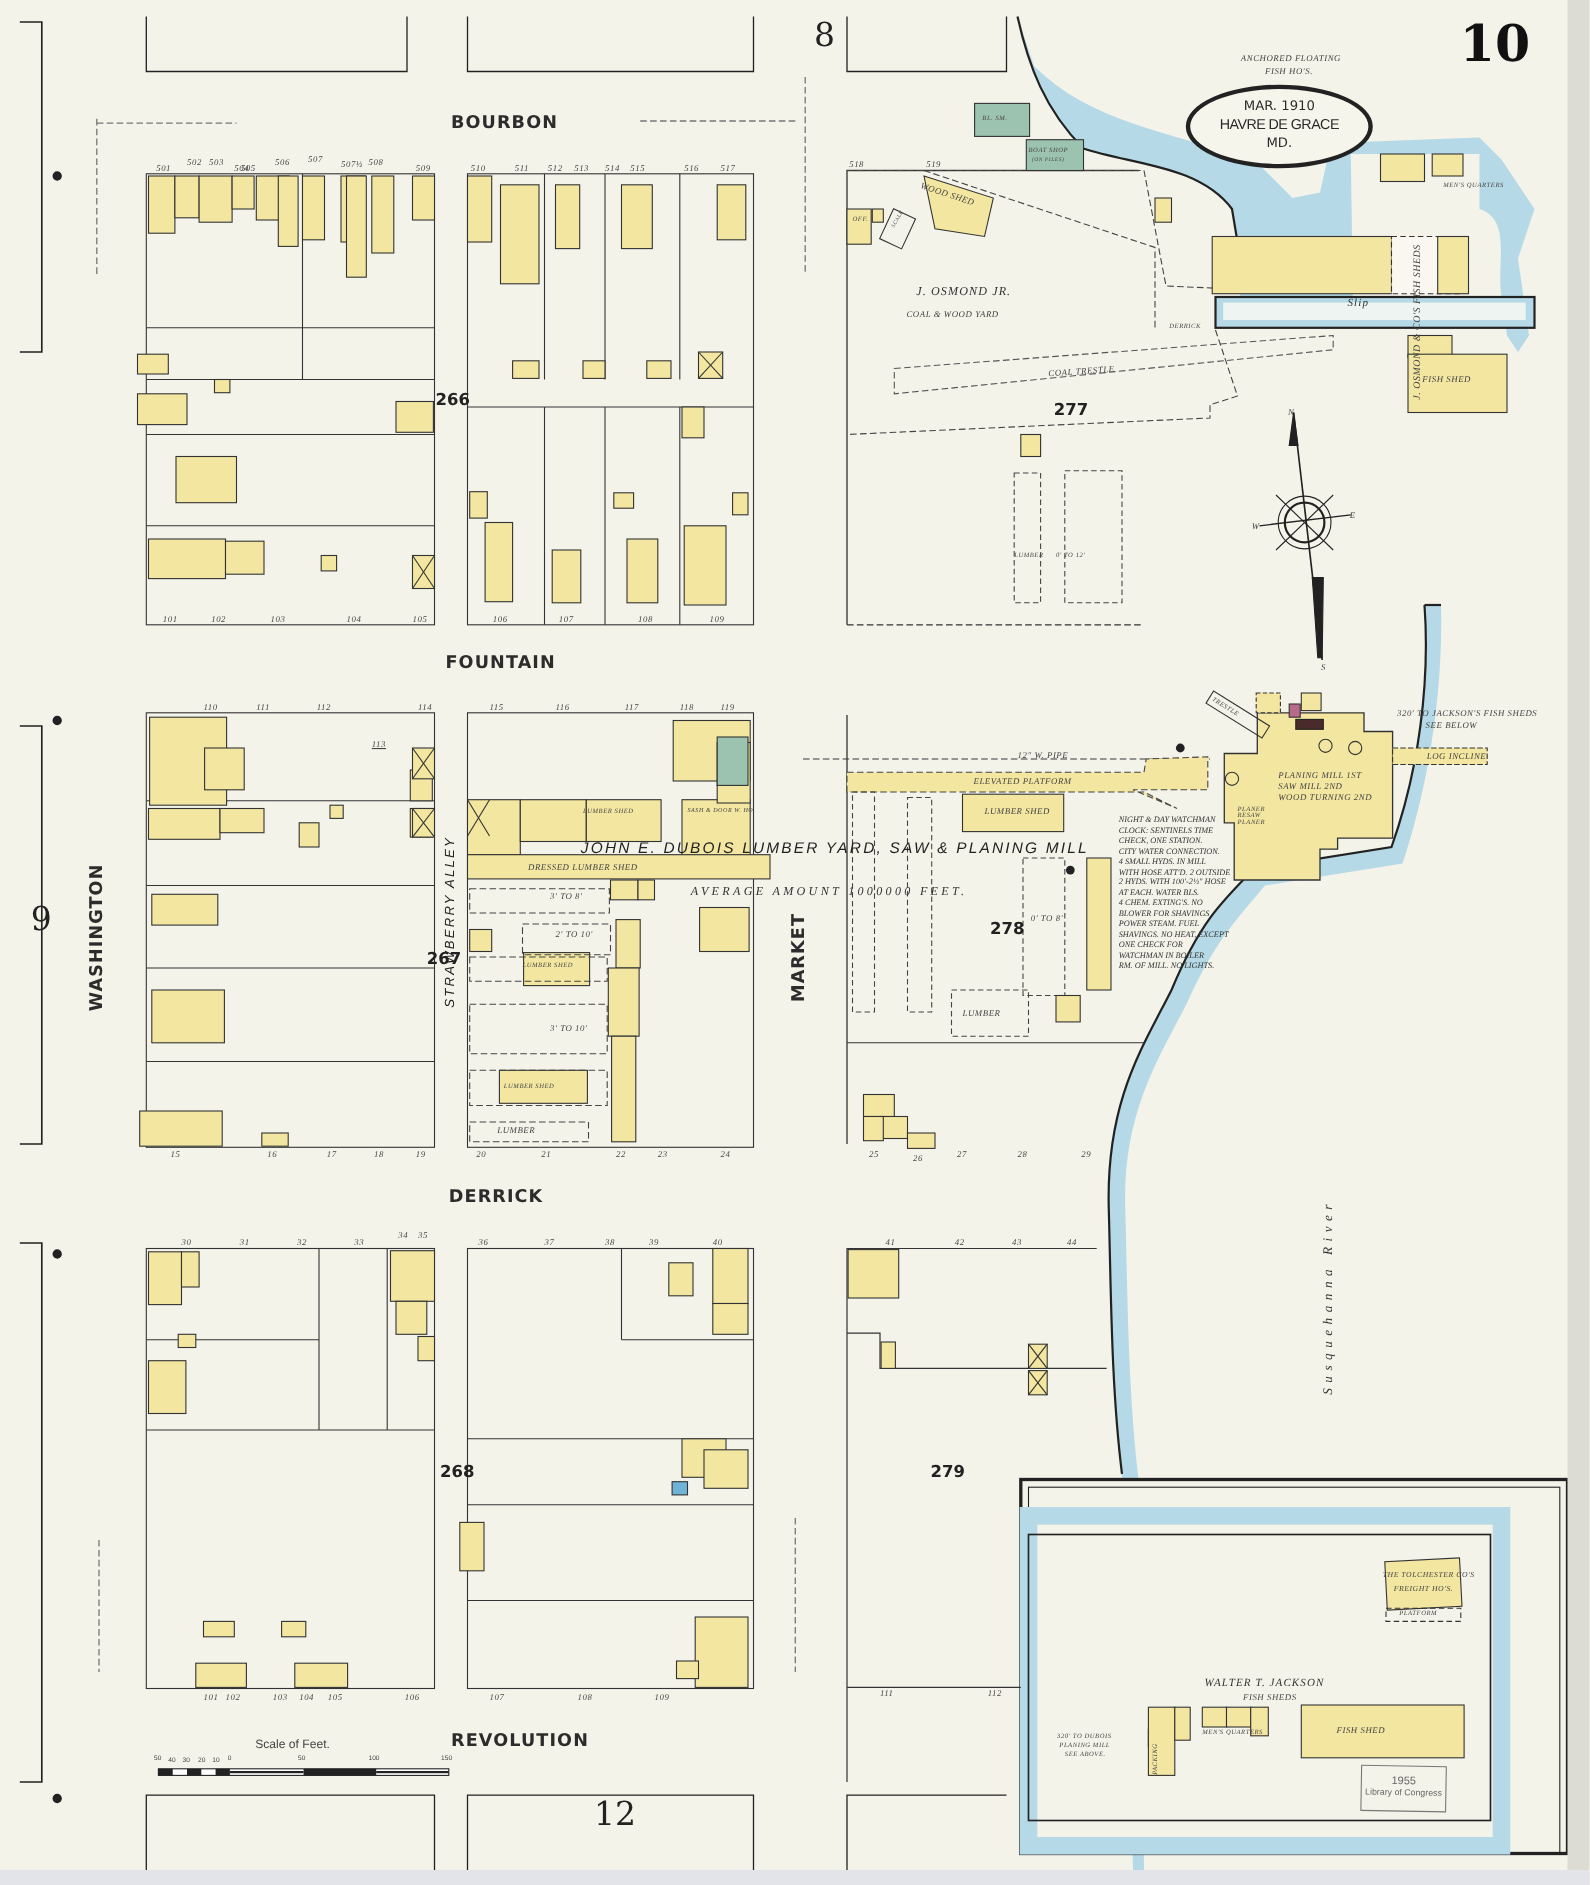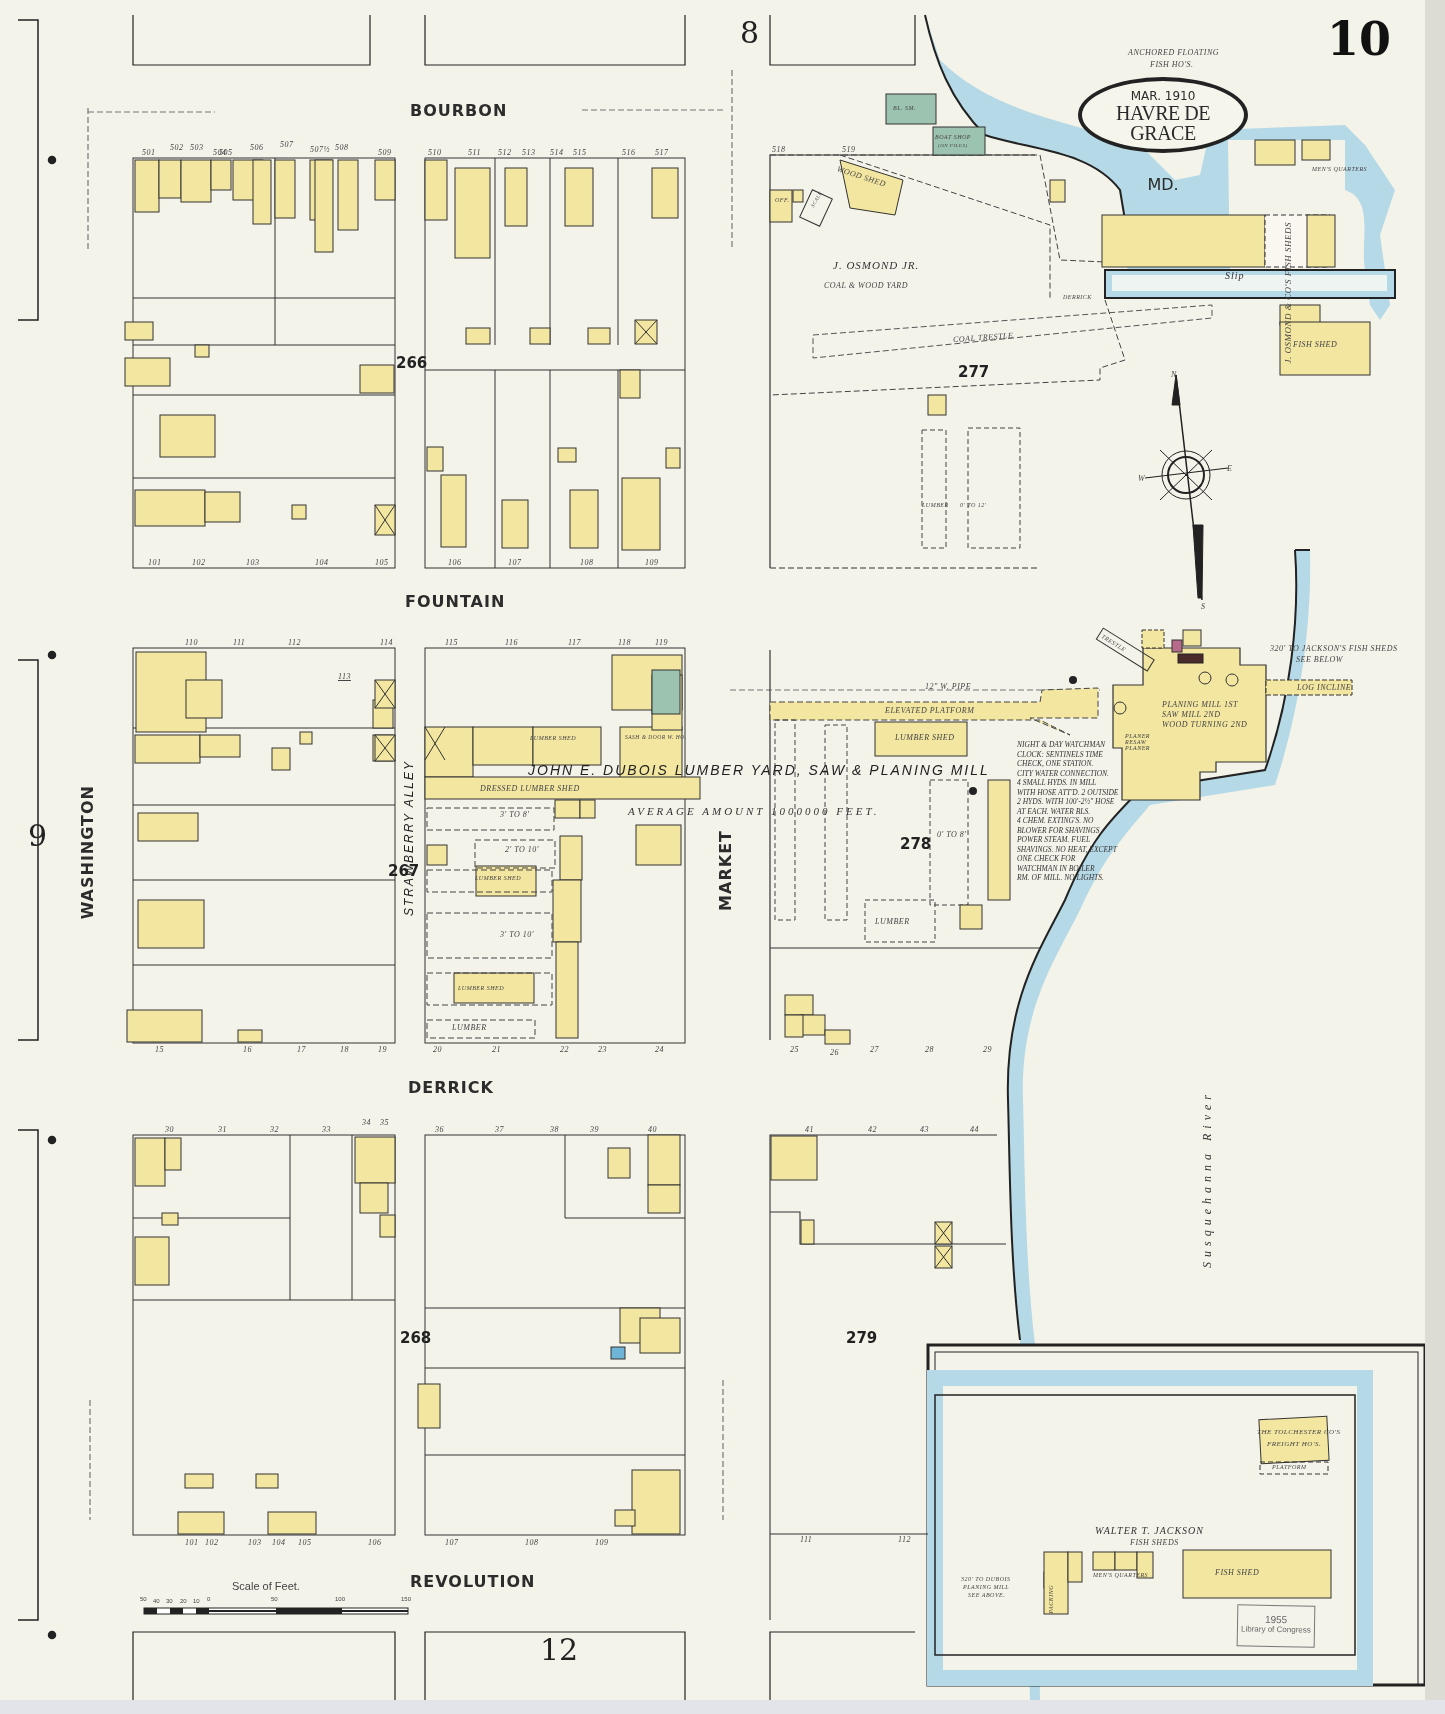--- a/index.html
+++ b/index.html
@@ -9,22 +9,22 @@
   .street { font-family: "DejaVu Sans", sans-serif; font-weight: bold; font-size: 16px; letter-spacing: 1px; color: #2c2c2c; }
   .street-v { writing-mode: vertical-rl; transform: rotate(180deg); }
   .blocknum { font-family: "DejaVu Sans", sans-serif; font-weight: bold; font-size: 15px; color: #222; }
   .sheet { font-family: "DejaVu Serif", serif; font-size: 30px; color: #222; }
   .pagenum { font-family: "DejaVu Serif", serif; font-weight: bold; font-size: 46px; color: #111; }
   .it { font-family: "Liberation Serif", serif; font-style: italic; font-size: 10px; color: #333; letter-spacing: 1px; }
   .it-sm { font-family: "Liberation Serif", serif; font-style: italic; font-size: 8px; color: #444; letter-spacing: 0.5px; }
   .big-it { font-family: "Liberation Sans", sans-serif; font-style: italic; font-size: 14px; color: #222; letter-spacing: 2px; }
   .title-oval { position: absolute; left: 1078px; top: 77px; width: 162px; height: 68px; border: 4px solid #222; border-radius: 50%; background: #f6f5ec; text-align: center; }
   .title-oval .d { font-size: 12px; margin-top: 8px; font-family: "DejaVu Sans", sans-serif; }
-  .title-oval .c { font-size: 20px; font-family: Liberation Serif, serif; letter-spacing: -0.5px; line-height: 20px; }
-  .title-oval .s { font-size: 16px; font-family: "DejaVu Sans", sans-serif; margin-top: 32px; }
+  .title-oval .c { font-size: 13px; font-family: Liberation Sans, sans-serif; letter-spacing: -0.5px; line-height: 20px; }
+  .title-oval .s { font-size: 12px; font-family: "DejaVu Sans", sans-serif; }
   .notes { position: absolute; left: 1017px; top: 740px; width: 110px; font-family: "Liberation Serif", serif; font-style: italic; font-size: 7.5px; line-height: 9.5px; color: #333; }
   .stamp { position: absolute; left: 1237px; top: 1605px; width: 76px; height: 40px; border: 1px solid #777; transform: rotate(1deg); font-size: 10px; color: #666; text-align: center; font-family: "Liberation Sans", sans-serif; }
   .scale-lbl { font-family: "Liberation Sans", sans-serif; font-size: 11px; color: #444; }
   .scale-tick { font-family: "Liberation Sans", sans-serif; font-size: 6px; color: #444; }
   .right-edge { position: absolute; left: 1425px; top: 0; width: 20px; height: 1714px; background: #dcdcd4; }
   .bottom-edge { position: absolute; left: 0; top: 1700px; width: 1445px; height: 14px; background: #e3e4ea; }
 </style>
 </head>
 <body>
 

